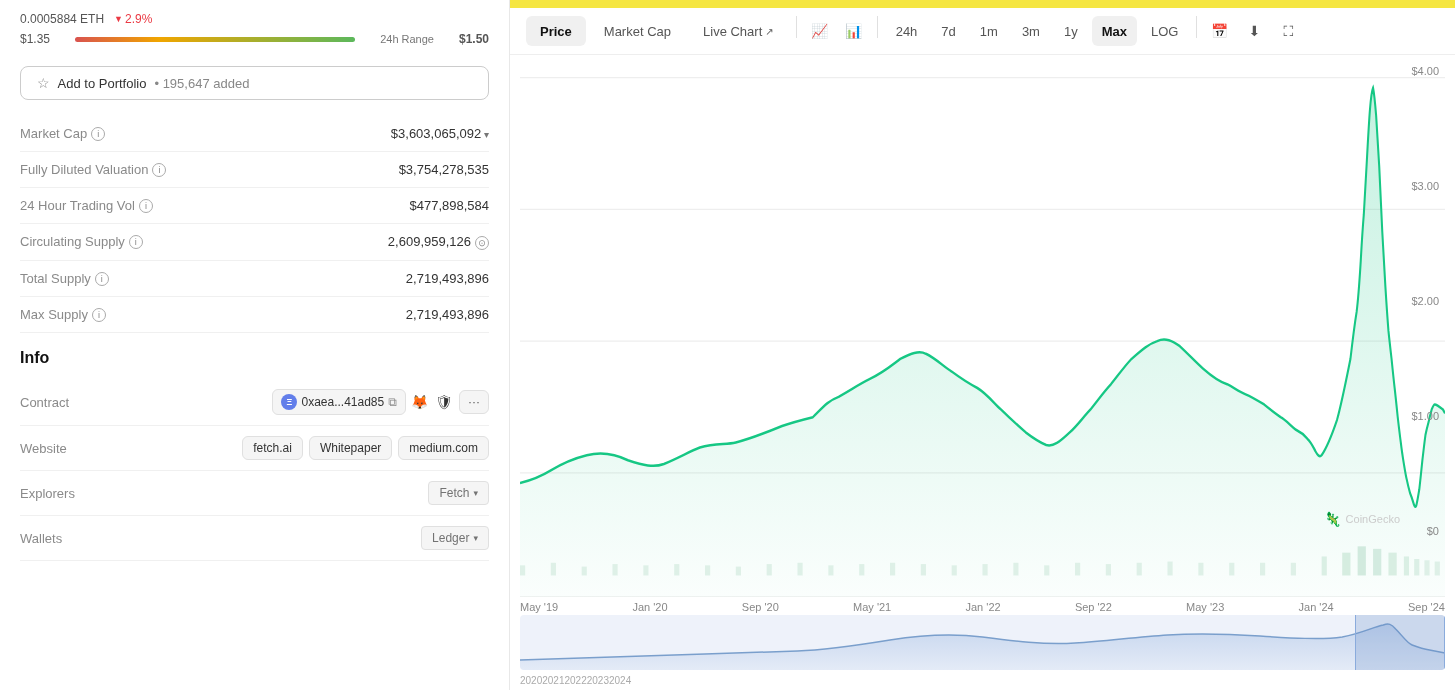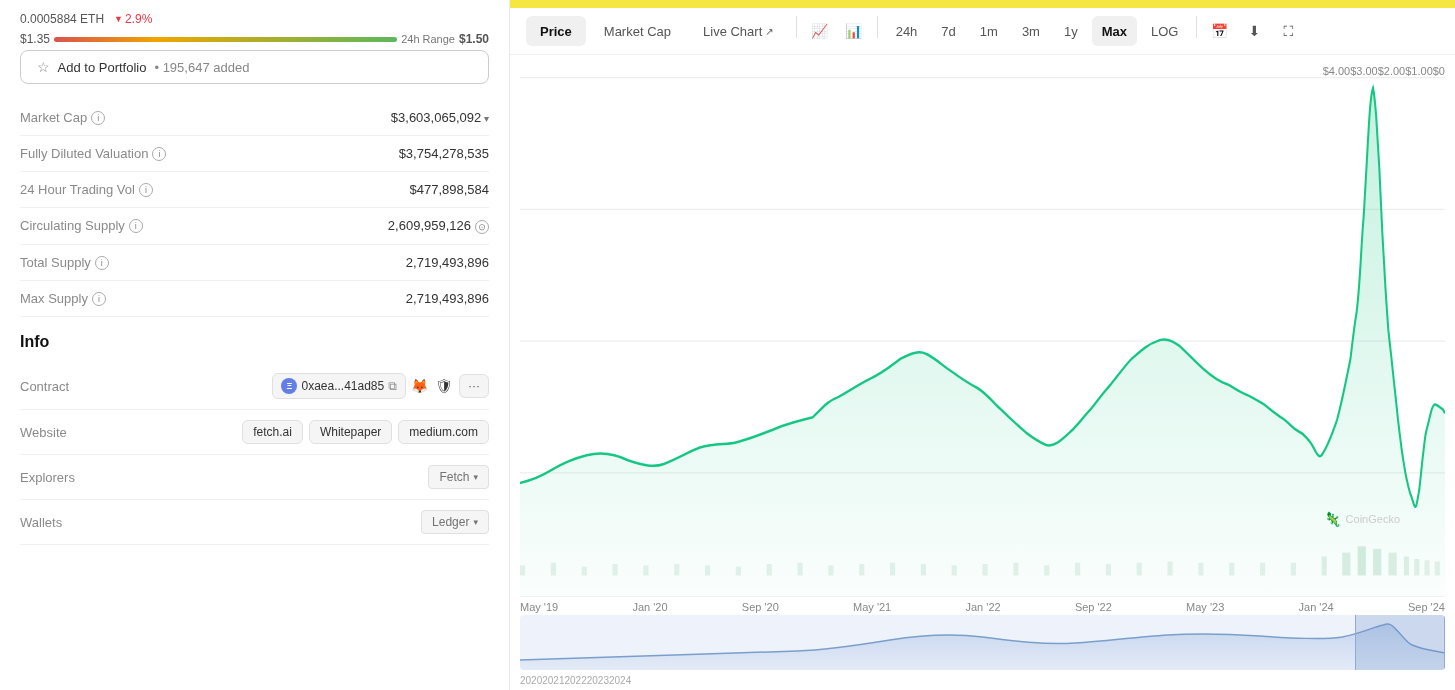--- a/index.html
+++ b/index.html
@@ -39,22 +39,22 @@
       align-items: center;
       gap: 2px;
     }
     .price-change::before {
       content: '▼';
       font-size: 9px;
     }
     .range-bar-row {
       display: flex;
       align-items: center;
-      gap: 4px;
-      margin-bottom: 4px;
+      gap: 25px;
+      margin-bottom: 20px;
     }
     .range-label-low { color: #555; font-size: 12px; }
     .range-label-high { color: #555; font-size: 12px; font-weight: bold; }
     .range-bar {
       flex: 1;
       height: 5px;
       background: linear-gradient(to right, #d9534f 0%, #f0a500 30%, #5cb85c 100%);
       border-radius: 3px;
       position: relative;
     }
@@ -174,25 +174,25 @@
       position: relative;
       background: #fff;
       padding: 10px 10px 0 10px;
     }
     .chart-svg {
       width: 100%;
       height: 100%;
     }
     .y-axis-labels {
       position: absolute;
-      right: 10px;
+      right: 16px;
       top: 10px;
       bottom: 60px;
       display: flex;
-      flex-direction: row;
+      flex-direction: column;
       justify-content: space-between;
       pointer-events: none;
     }
     .y-label { font-size: 11px; color: #888; text-align: right; }
     .x-axis-labels {
       display: flex;
       justify-content: space-between;
       padding: 4px 10px 2px 10px;
       font-size: 11px;
       color: #888;

